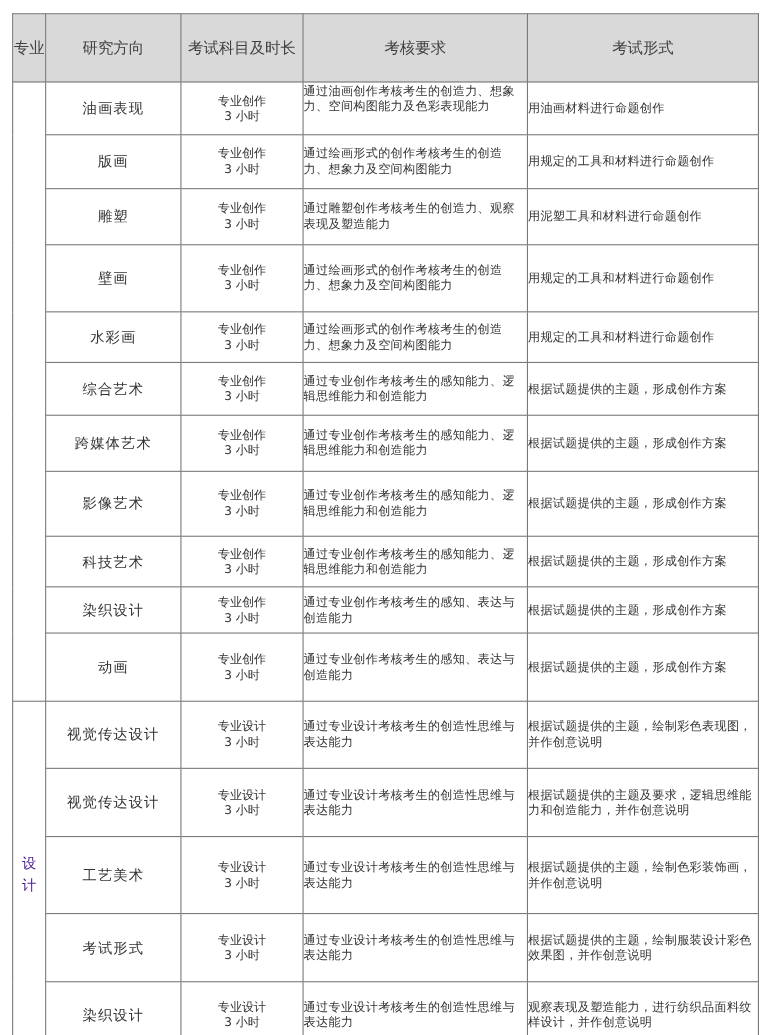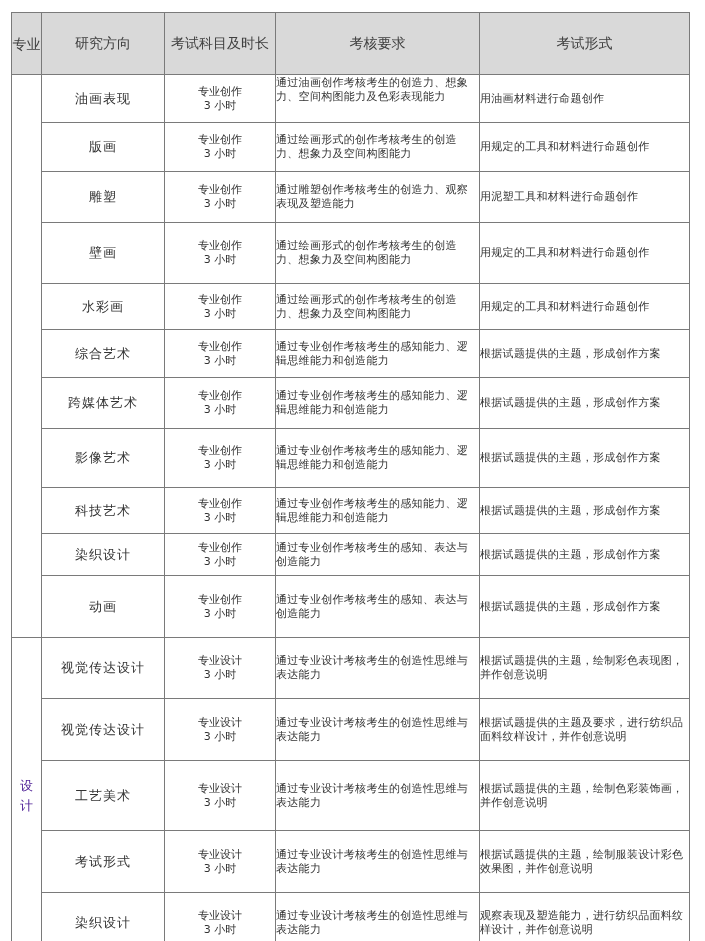--- a/index.html
+++ b/index.html
@@ -205,21 +205,21 @@
       <td class="requirement">通过专业设计考核考生的创造性思维与表达能力</td>
       <td class="form">根据试题提供的主题，绘制彩色表现图，并作创意说明</td>
     </tr>
     <tr style="height:62px">
       <td class="direction">视觉传达设计</td>
       <td class="subject">
           <span class="subj-line">专业设计</span>
           <span class="subj-line">3 小时</span>
         </td>
       <td class="requirement">通过专业设计考核考生的创造性思维与表达能力</td>
-      <td class="form">根据试题提供的主题及要求，进行纺织品面料纹样设计，并作创意说明</td>
+      <td class="form">根据试题提供的主题及要求，逻辑思维能力和创造能力，并作创意说明</td>
     </tr>
     <tr style="height:70px">
       <td class="direction">工艺美术</td>
       <td class="subject">
           <span class="subj-line">专业设计</span>
           <span class="subj-line">3 小时</span>
         </td>
       <td class="requirement">通过专业设计考核考生的创造性思维与表达能力</td>
       <td class="form">根据试题提供的主题，绘制色彩装饰画，并作创意说明</td>
     </tr>

